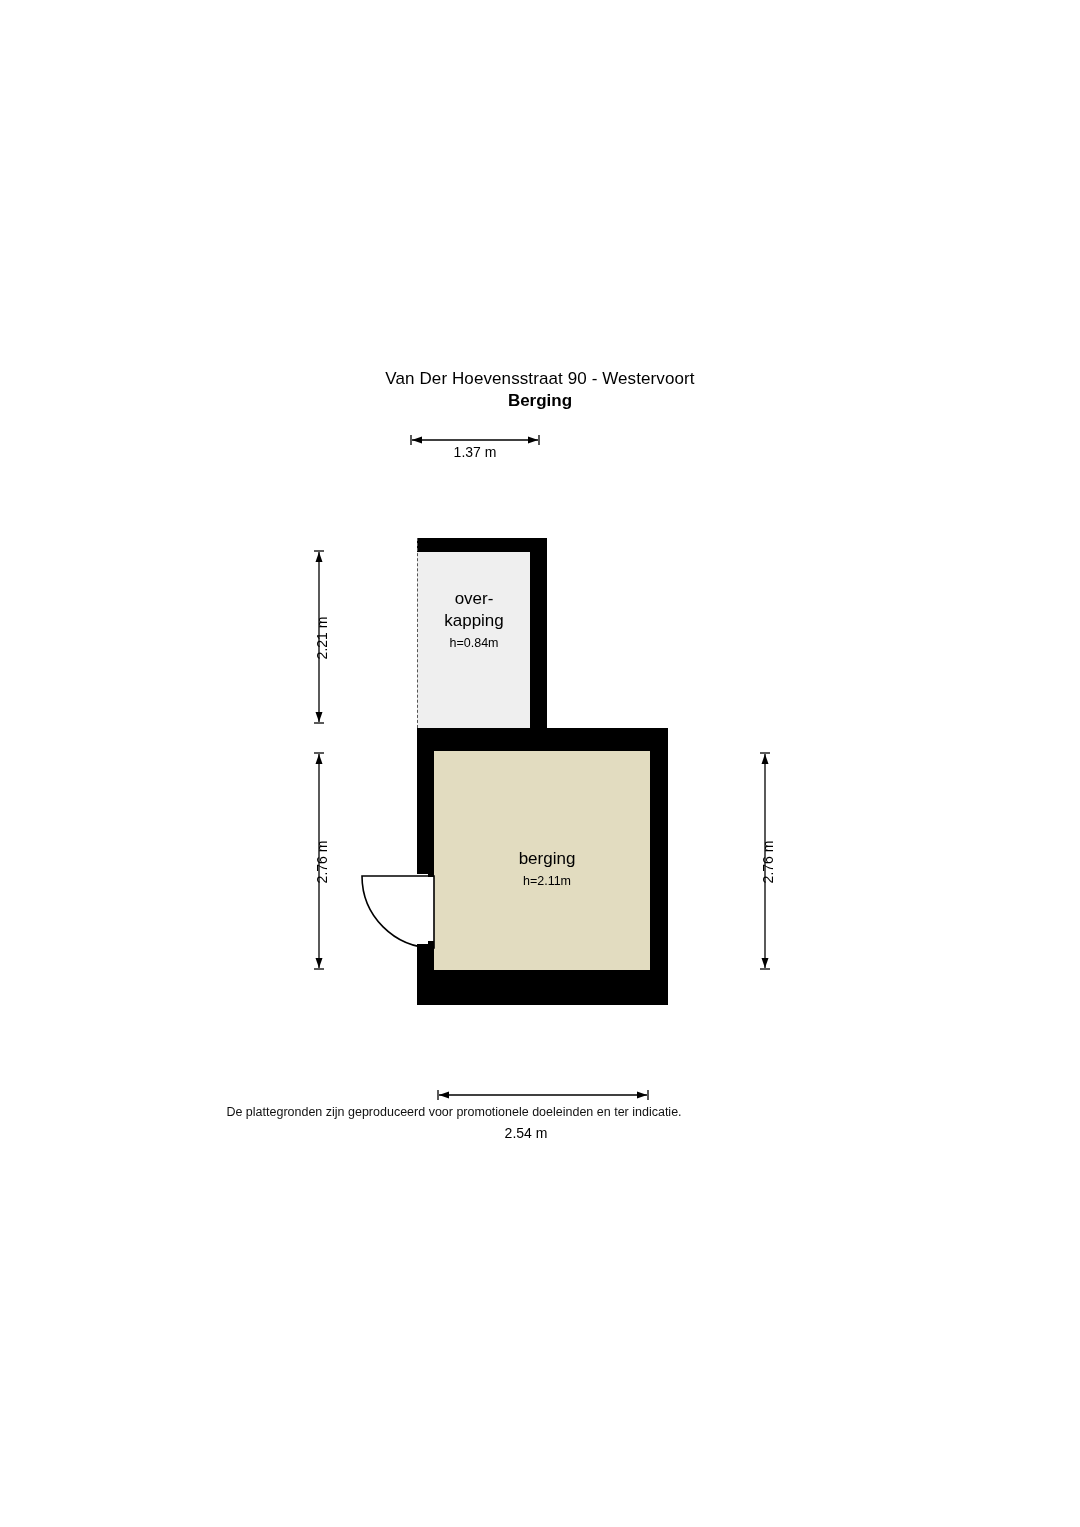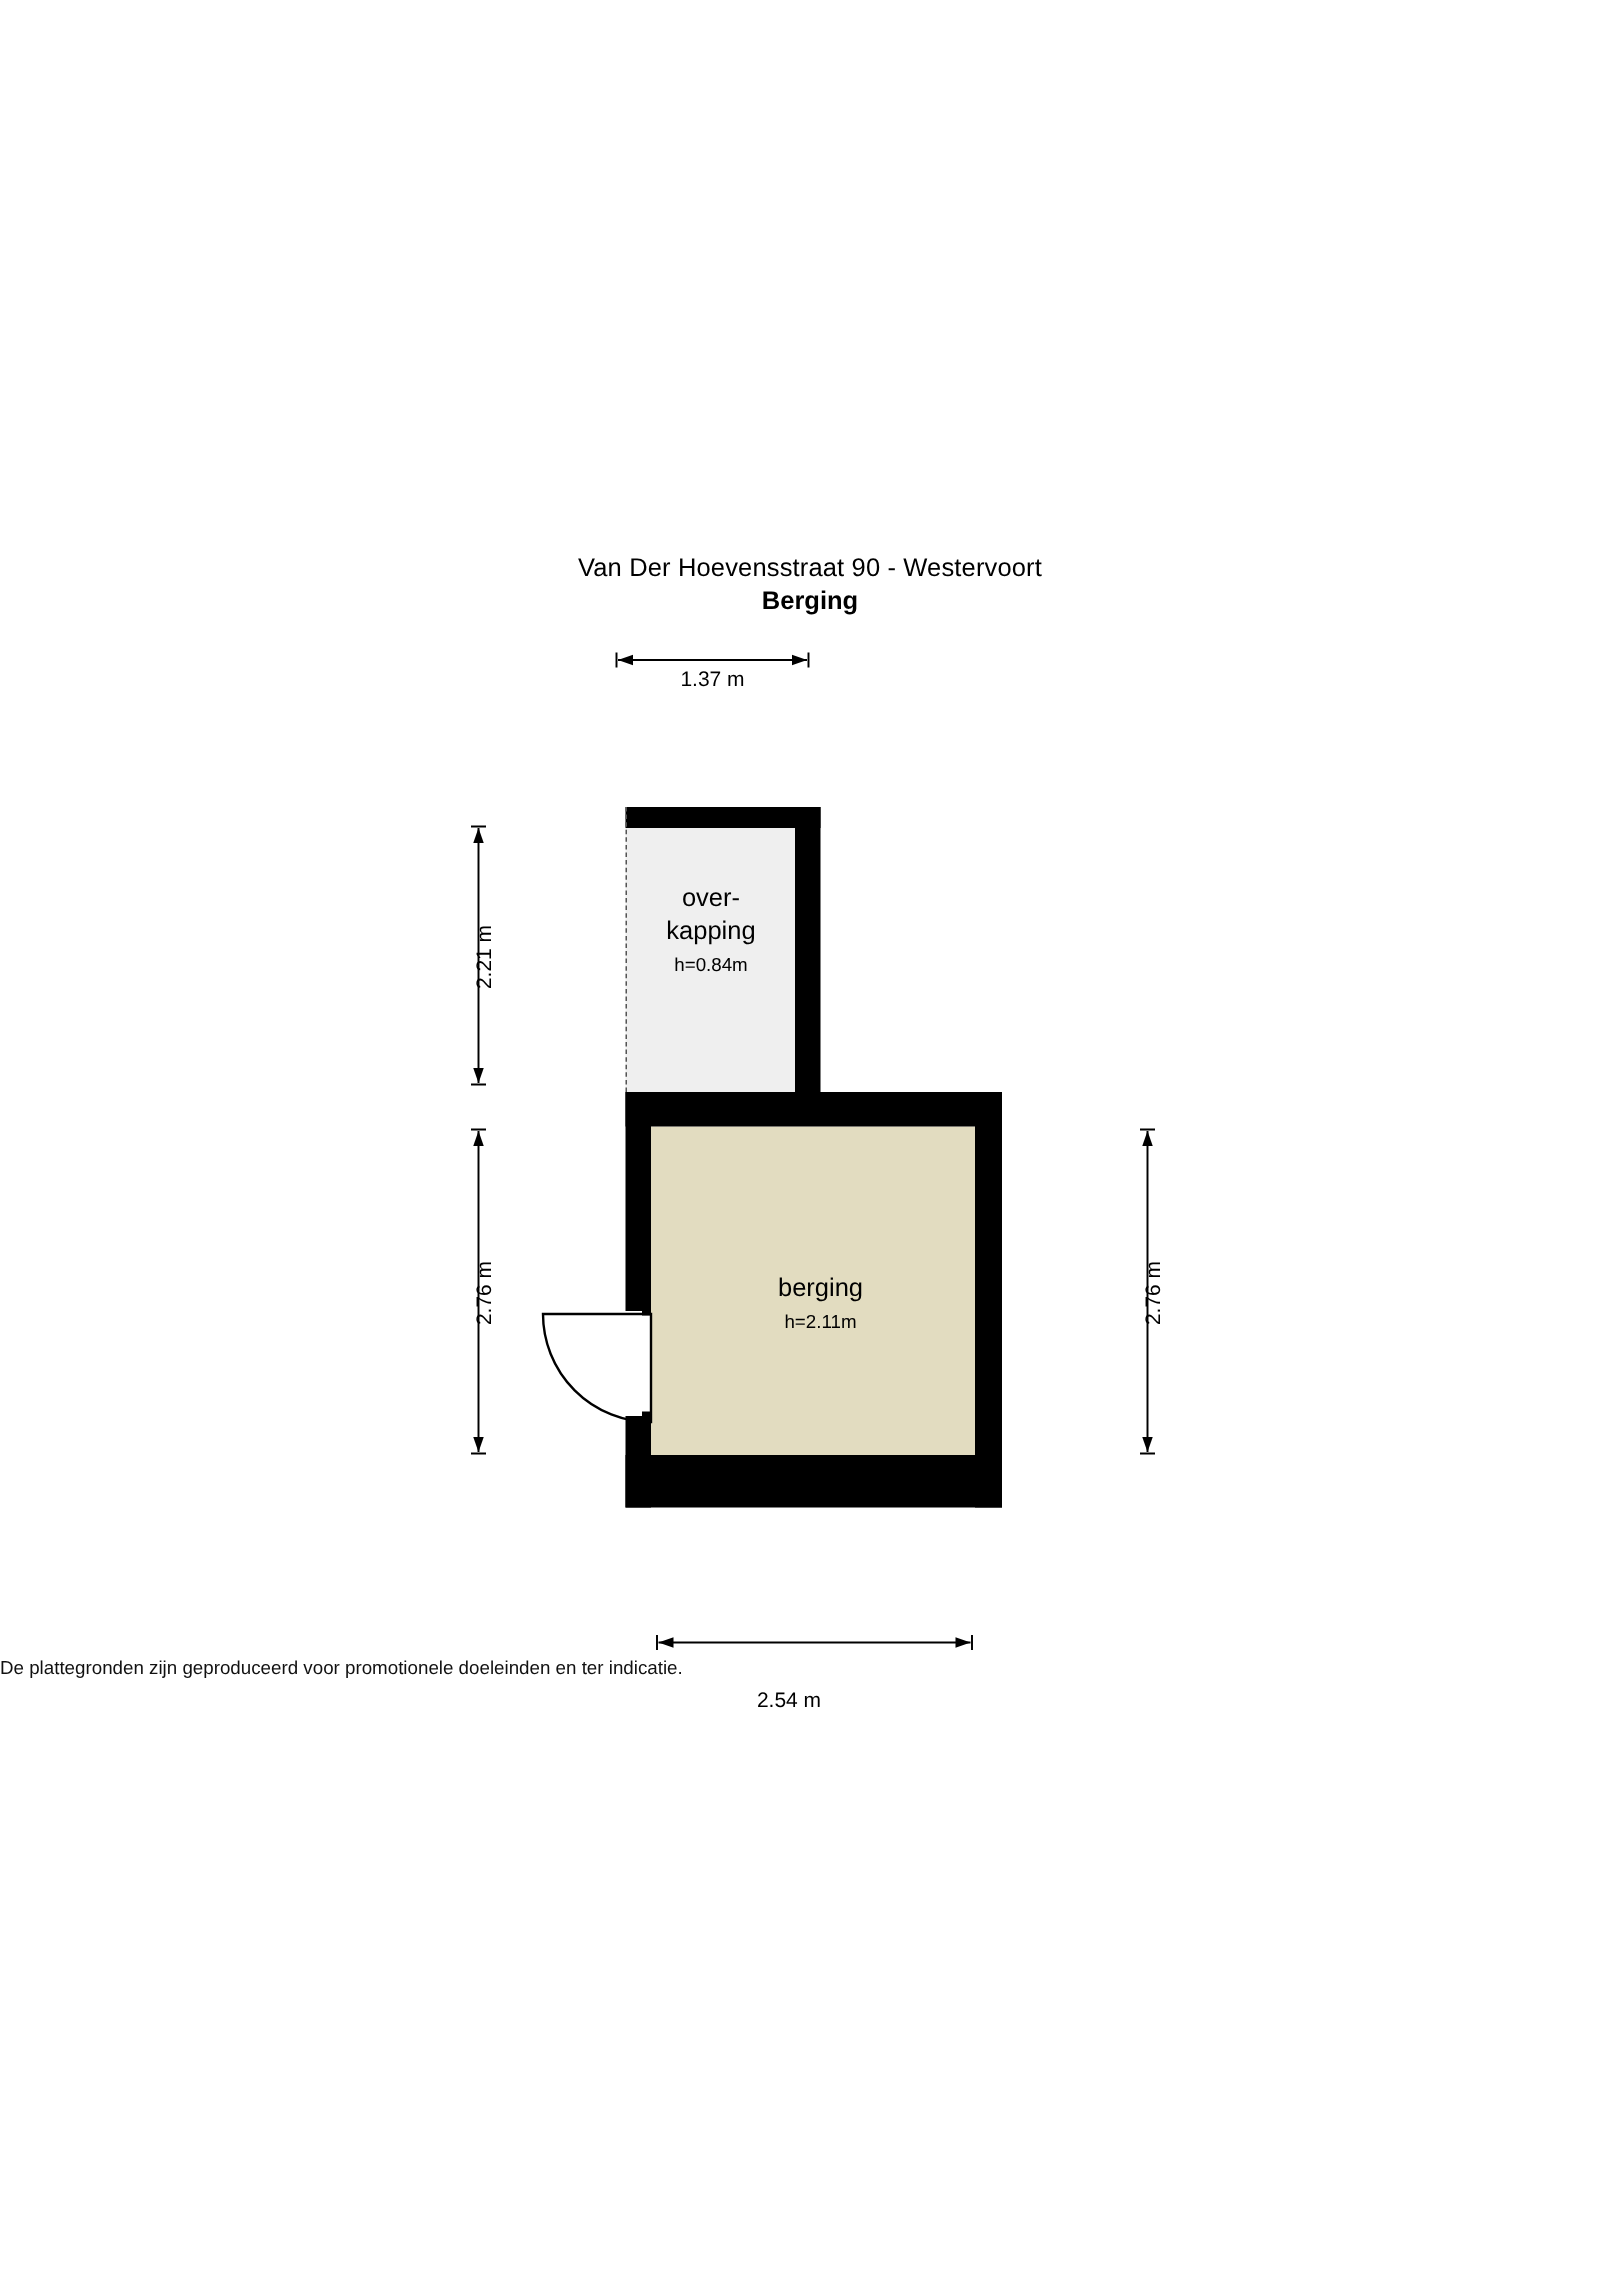--- a/index.html
+++ b/index.html
@@ -102,20 +102,21 @@
     transform: rotate(-90deg);
     text-align: center;
   }
 
   
   #footer {
     position: absolute;
     top: 1104px;
     left: 0;
     width: 908px;
+    text-align: center;
     font-size: 12.5px;
     line-height: 16px;
     color: #111111;
   }
   #footer div { margin: 0; }
 
   svg { display: block; }
 </style>
 </head>
 <body>

